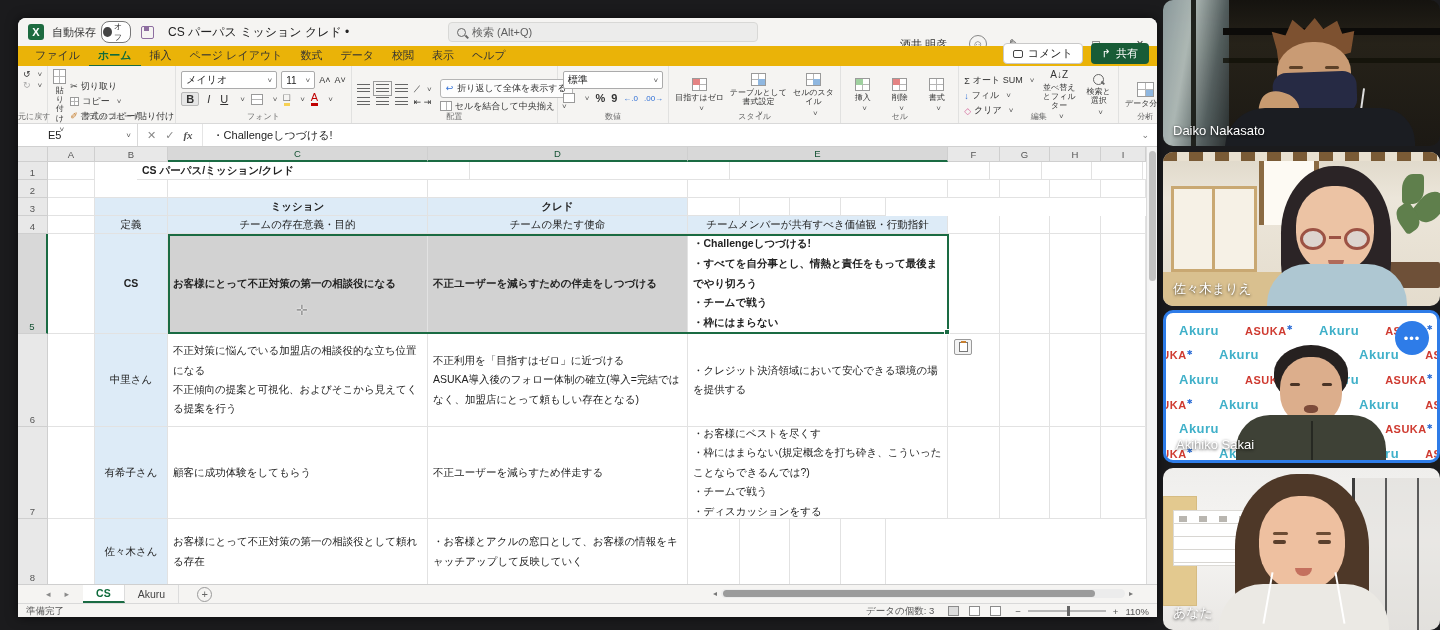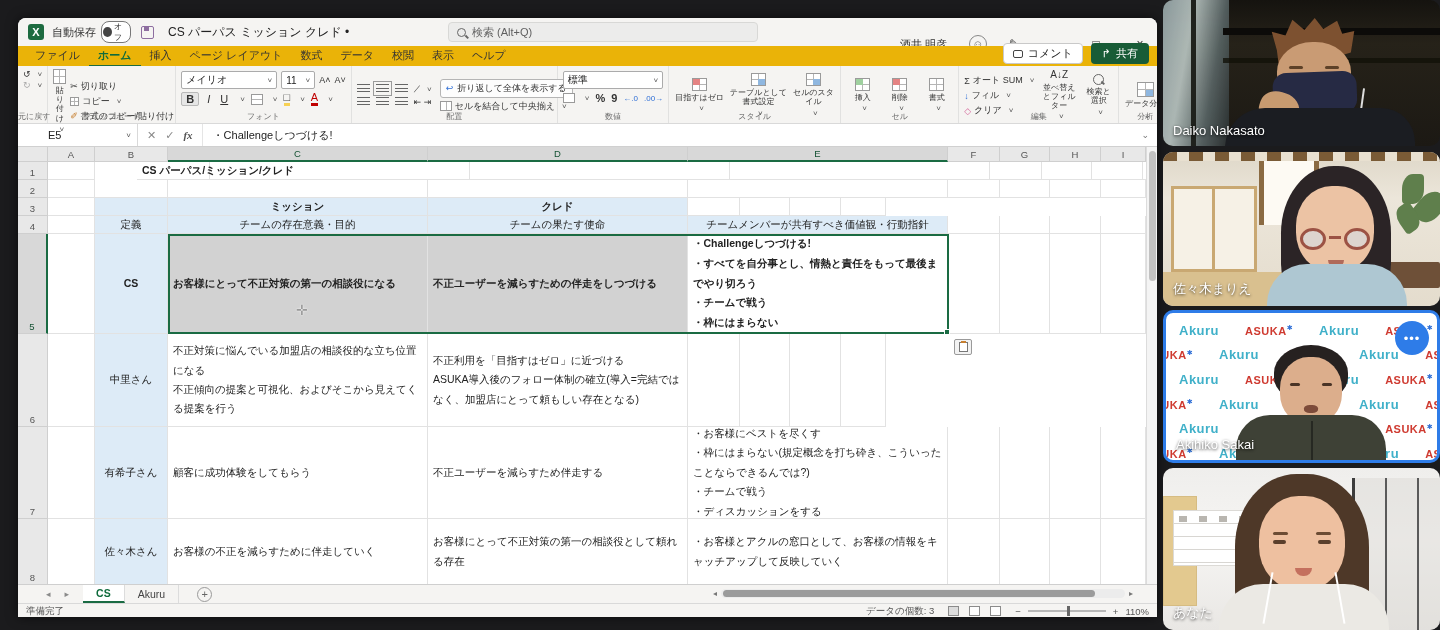--- a/index.html
+++ b/index.html
@@ -571,20 +571,21 @@
       </div>
 
       <div class="rowband" style="height:93px">
         <div class="rh w-rh">6</div>
         <div class="cell w-a"></div>
         <div class="cell w-b blue ctr">中里さん</div>
         <div class="cell w-c ml">不正対策に悩んでいる加盟店の相談役的な立ち位置になる
 不正傾向の提案と可視化、およびそこから見えてくる提案を行う</div>
         <div class="cell w-d ml">不正利用を「目指すはゼロ」に近づける
 ASUKA導入後のフォロー体制の確立(導入=完結ではなく、加盟店にとって頼もしい存在となる)</div>
+        <div class="cell w-e ml">・クレジット決済領域において安心できる環境の場を提供する</div>
         <div class="cell w-f"></div>
         <div class="cell w-g"></div>
         <div class="cell w-h"></div>
         <div class="cell w-i"></div>
       </div>
 
       <div class="rowband" style="height:92px">
         <div class="rh w-rh">7</div>
         <div class="cell w-a"></div>
         <div class="cell w-b blue ctr">有希子さん</div>
@@ -597,21 +598,20 @@
         <div class="cell w-f"></div>
         <div class="cell w-g"></div>
         <div class="cell w-h"></div>
         <div class="cell w-i"></div>
       </div>
 
       <div class="rowband" style="height:66px">
         <div class="rh w-rh">8</div>
         <div class="cell w-a"></div>
         <div class="cell w-b blue ctr">佐々木さん</div>
-        <div class="cell w-c">お客様の不正を減らすために伴走していく</div>
         <div class="cell w-d ml">お客様にとって不正対策の第一の相談役として頼れる存在</div>
         <div class="cell w-e ml">・お客様とアクルの窓口として、お客様の情報をキャッチアップして反映していく</div>
         <div class="cell w-f"></div>
         <div class="cell w-g"></div>
         <div class="cell w-h"></div>
         <div class="cell w-i"></div>
       </div>
 
       <div class="sel-outline">
         <div class="fill-handle"></div>

